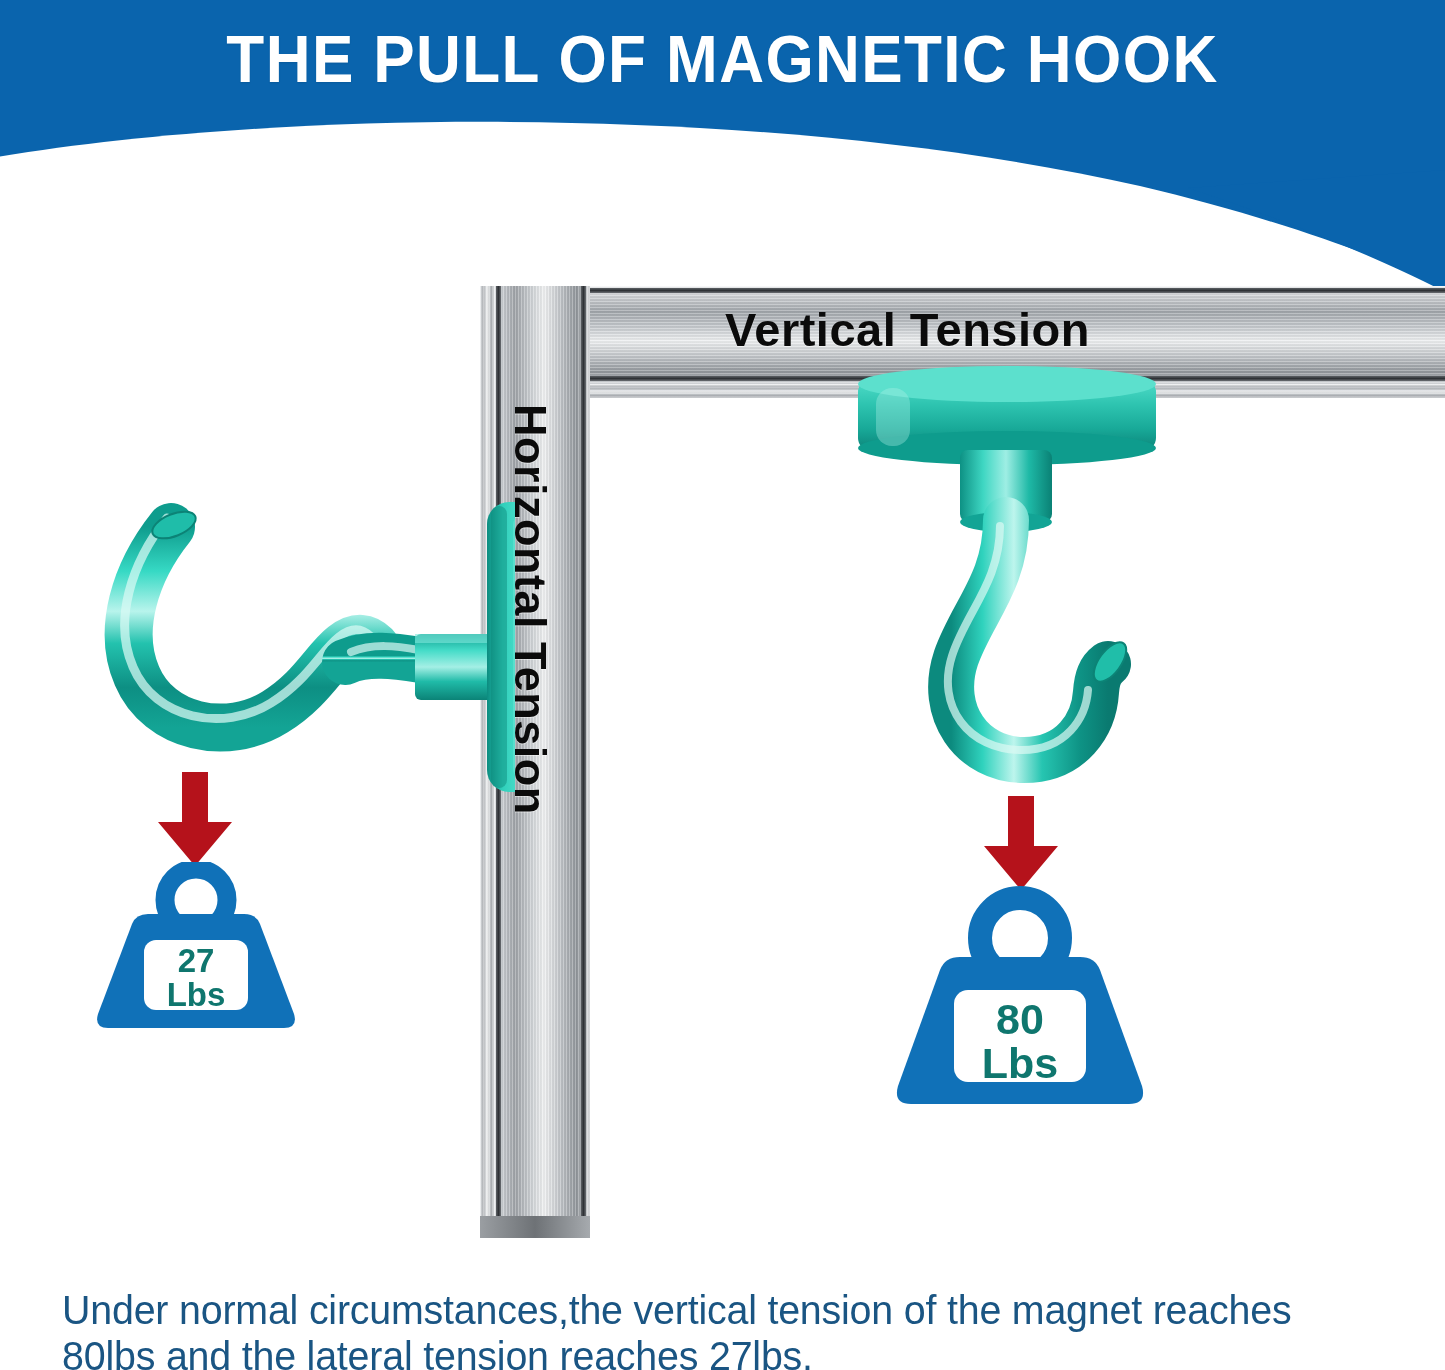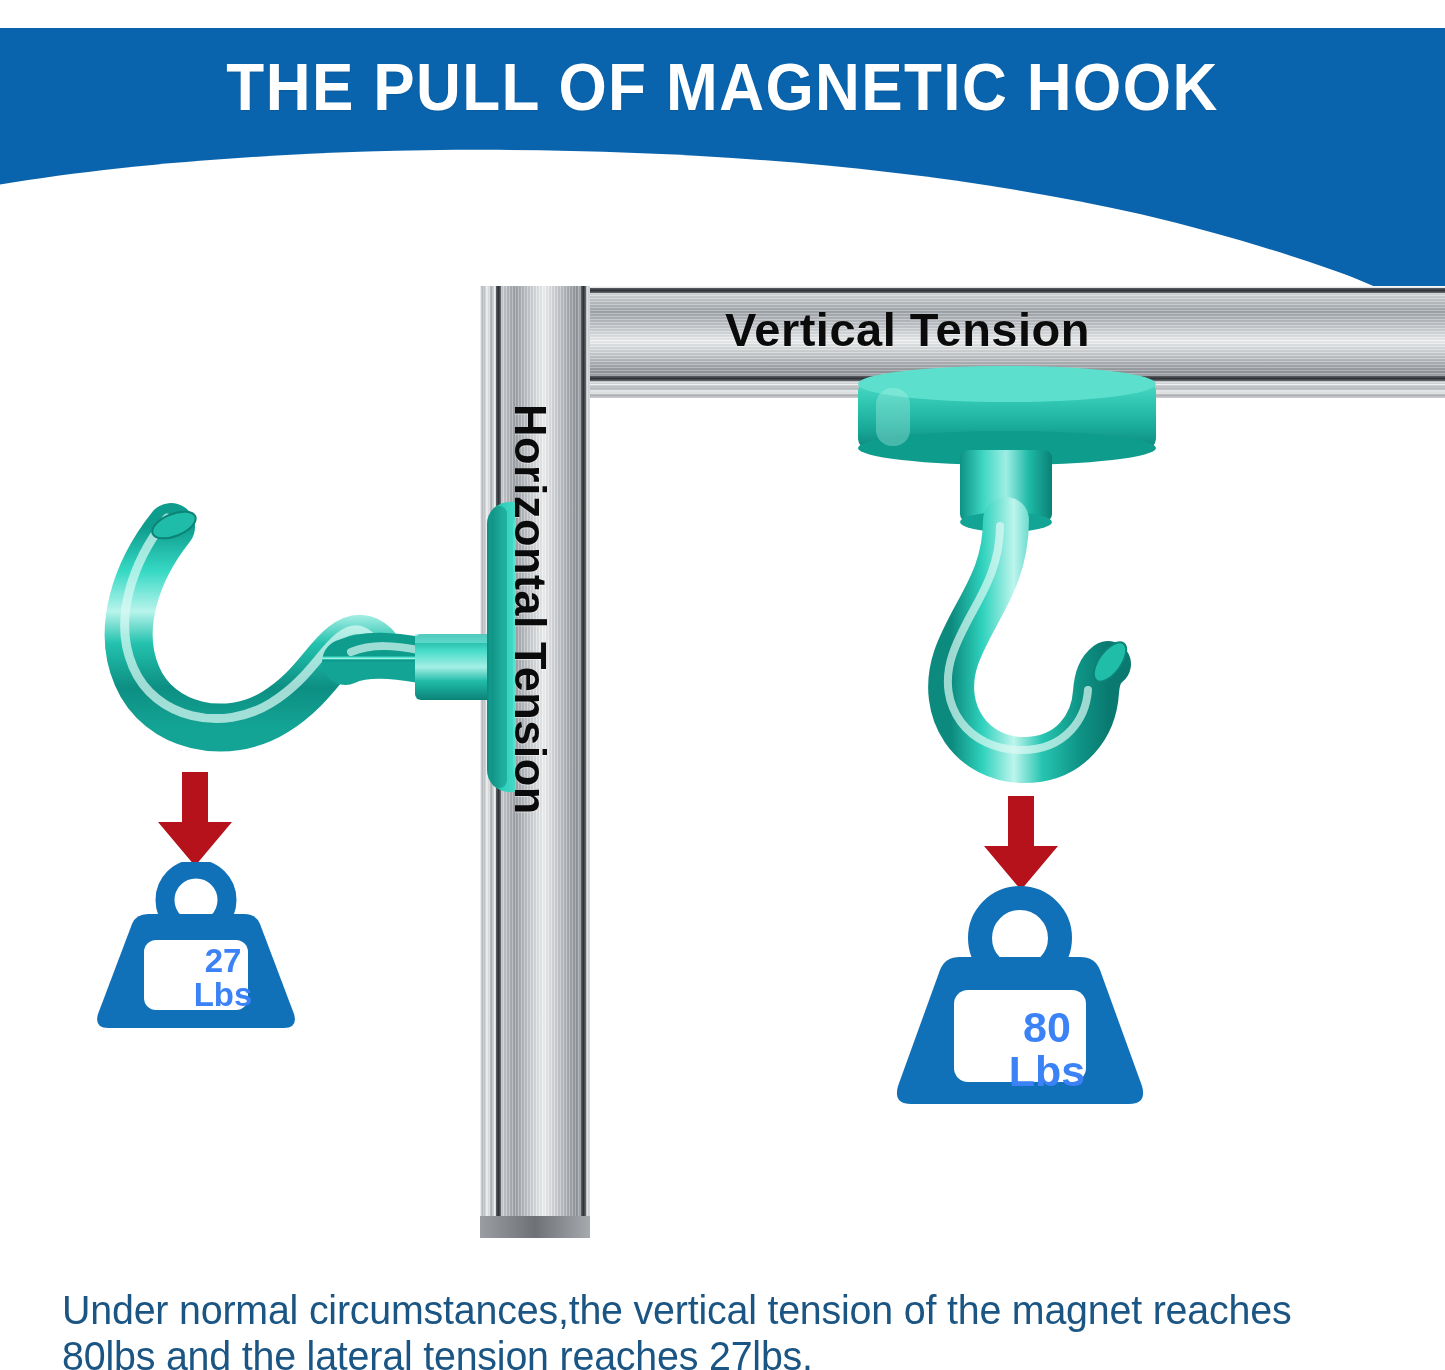--- a/index.html
+++ b/index.html
@@ -9,21 +9,20 @@
     position:relative;
     width:1445px;height:1370px;
     overflow:hidden;
     background:#ffffff;
   }
 
   
   #header-band{
     position:absolute;left:0;top:0;width:1445px;height:290px;
     overflow:hidden;
-    margin-top:28px;
   }
   #header-blue{
     position:absolute;left:0;top:0;width:1445px;height:290px;
     background:#0a64ad;
   }
   #header-svg{position:absolute;left:0;top:0;}
   #title{
     position:absolute;left:0;top:26px;width:1445px;
     text-align:center;
     color:#ffffff;
@@ -86,24 +85,23 @@
   
   .hook-wrap{position:absolute;}
 
   
   .weight{position:absolute;}
   .weight-text{
     position:absolute;
     text-align:center;
     font-family:"Liberation Sans",sans-serif;
     font-weight:bold;
-    color:#3b82f6;
+    color:#0f766e;
     line-height:1.02;
     white-space:pre-line;
-    padding-left:27px;
   }
 
   
   #caption{
     position:absolute;left:62px;top:1288px;width:1330px;
     color:#1a5583;
     font-family:"Liberation Sans",sans-serif;
     font-weight:normal;
     font-size:41px;
     line-height:1.12;
@@ -271,19 +269,19 @@
     </svg>
   </div>
 
   <div class="weight" style="left:884px;top:886px;width:272px;height:224px;">
     <svg width="272" height="224" viewBox="0 0 272 224">
       <circle cx="136" cy="52" r="40" fill="none" stroke="#1071b8" stroke-width="24"></circle>
       <path d="M 56,84 Q 61,71 76,71 L 196,71 Q 211,71 216,84 L 258,200
                Q 263,218 245,218 L 27,218 Q 9,218 14,200 Z" fill="#1071b8"></path>
       <rect x="70" y="104" width="132" height="92" rx="14" fill="#ffffff"></rect>
     </svg>
-    <div class="weight-text" style="left:70px;top:120px;width:132px;font-size:43px;">80
+    <div class="weight-text" style="left:70px;top:112px;width:132px;font-size:43px;">80
 Lbs</div>
   </div>
 
   <div id="caption">Under normal circumstances,the vertical tension of the magnet reaches 80lbs and the lateral tension reaches 27lbs.</div>
 
 </div>
 
 </body></html>

